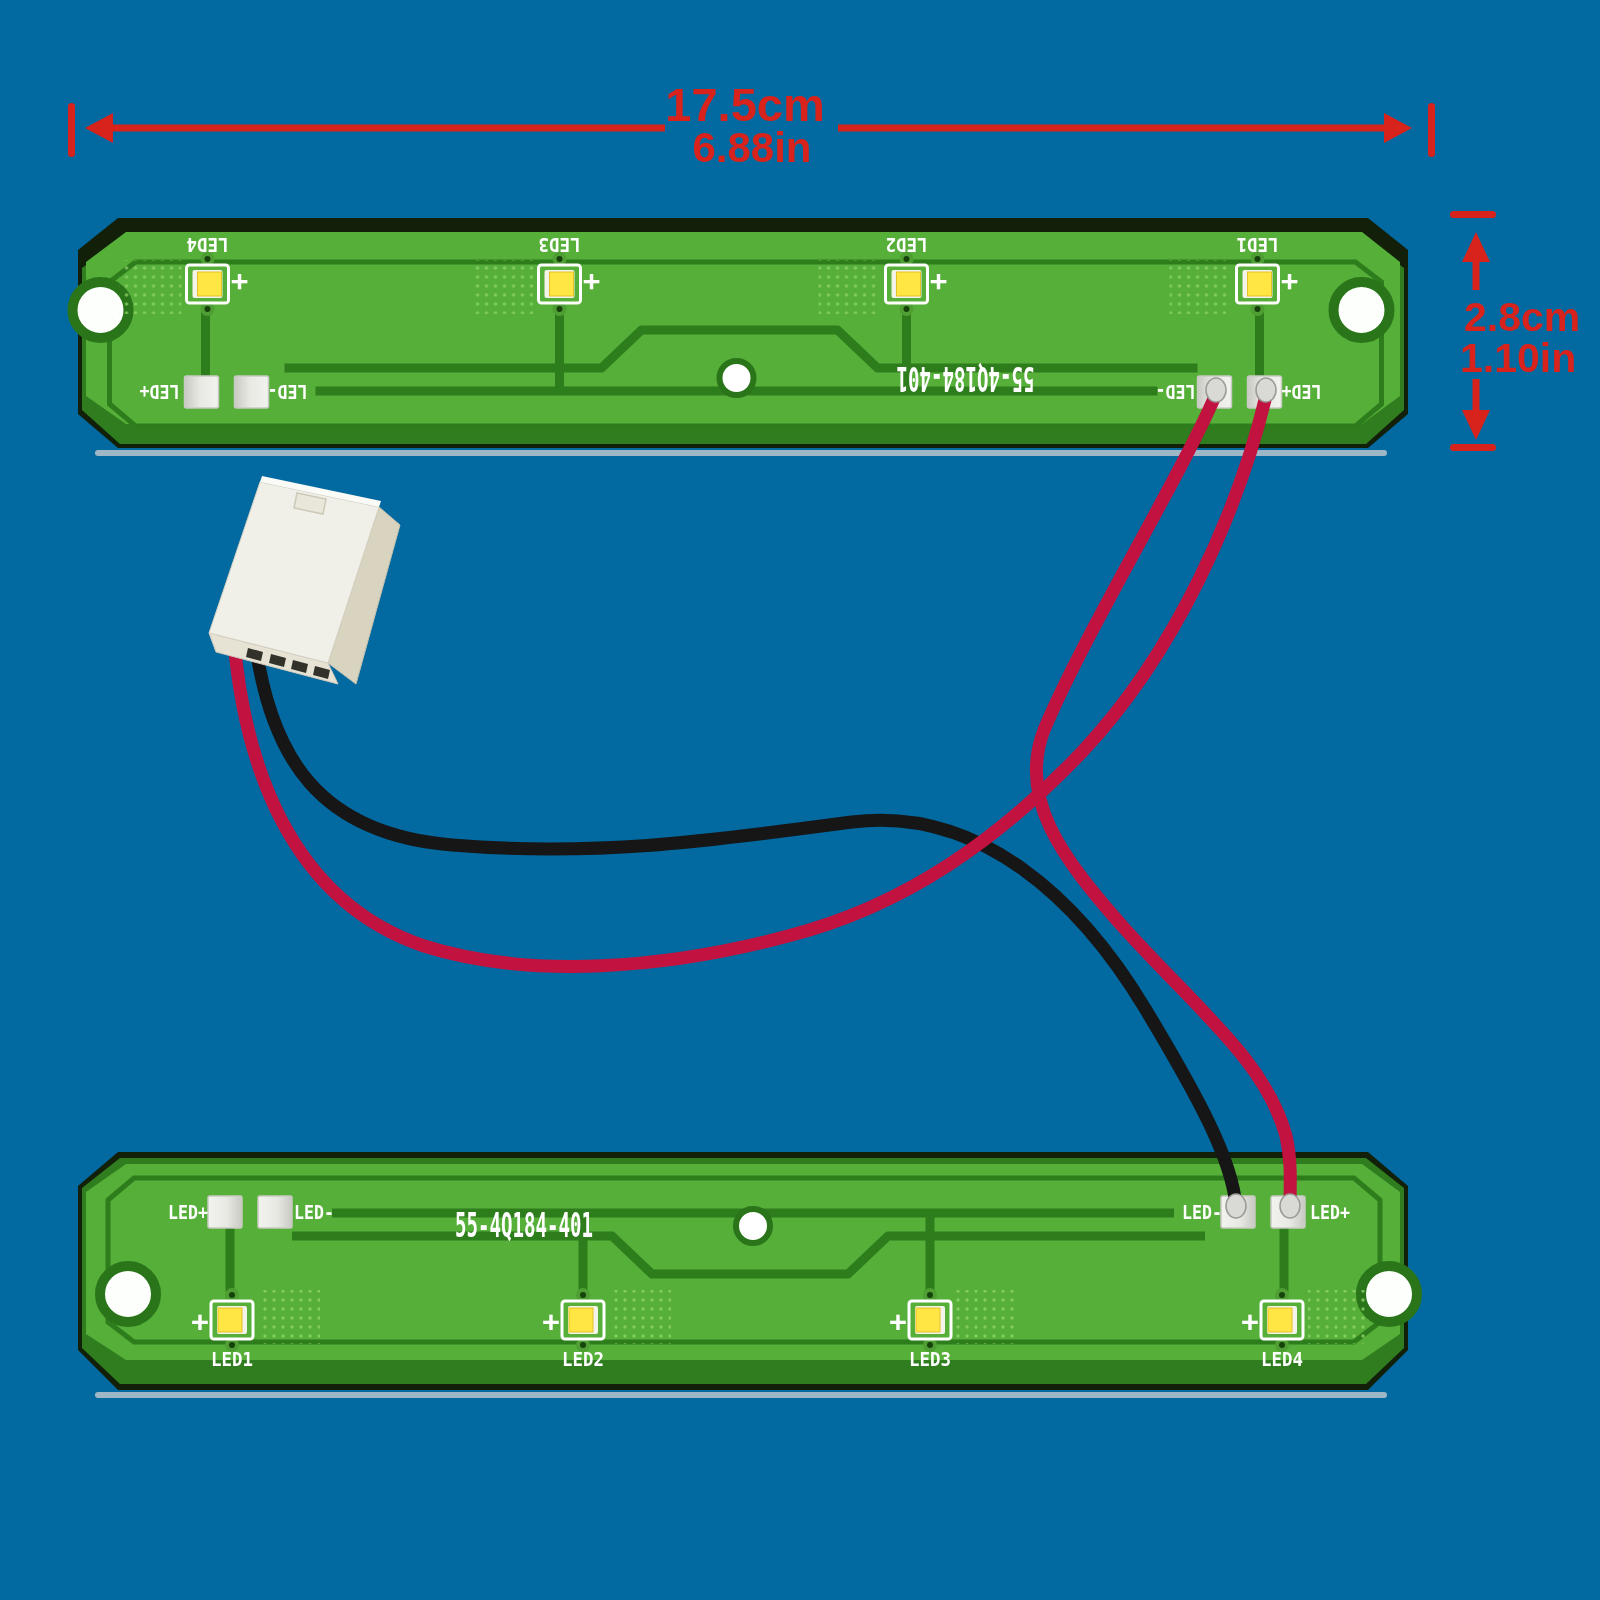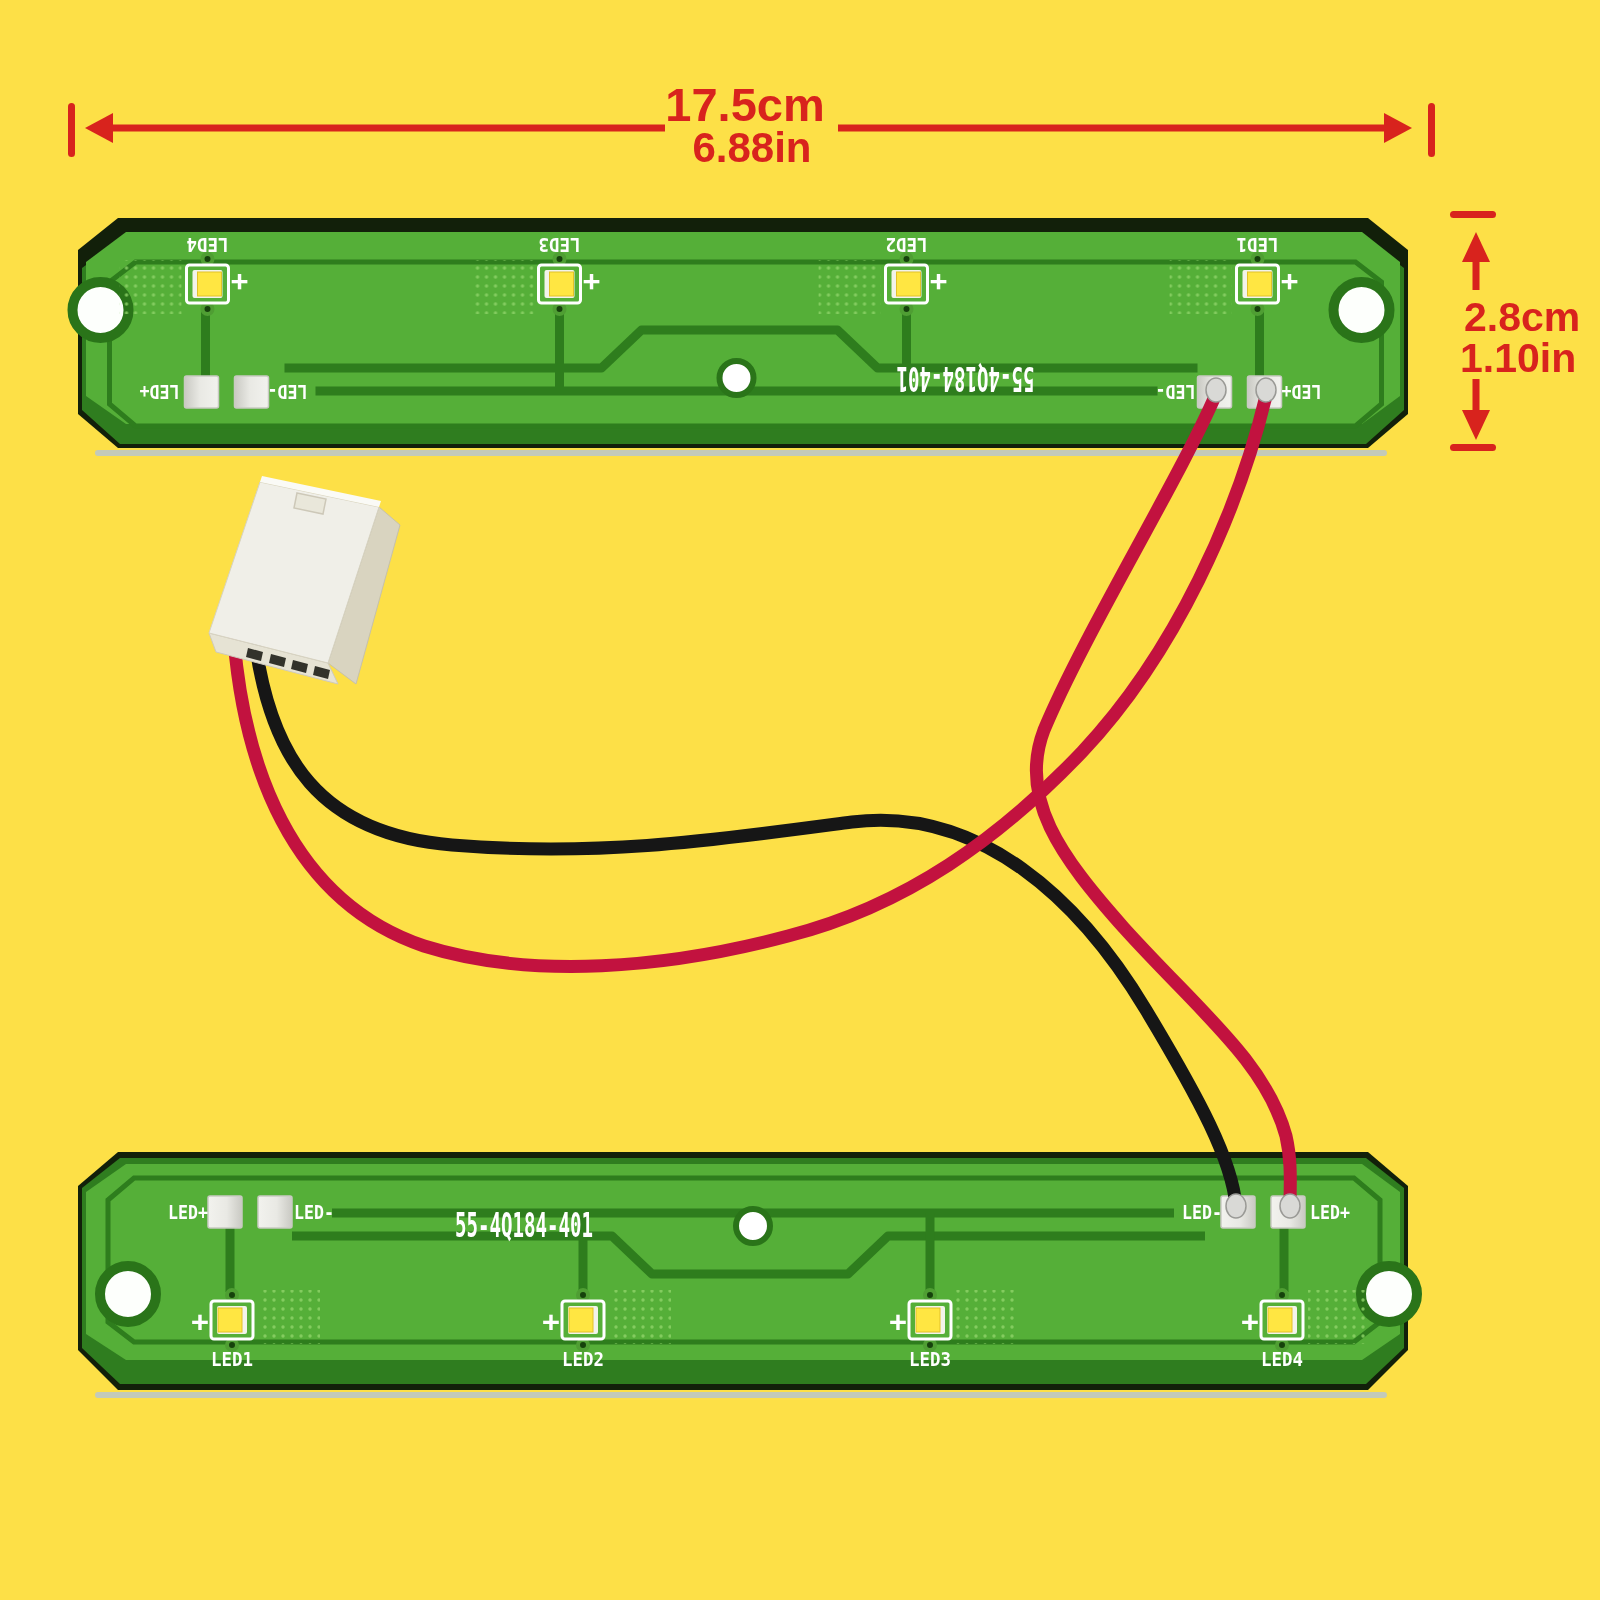--- a/index.html
+++ b/index.html
@@ -1,16 +1,16 @@
 <!DOCTYPE html>
 <html><head>
 <meta charset="utf-8">
 <style>
   html,body{margin:0;padding:0;background:#ffffff;}
-  .stage{width:1600px;height:1600px;position:relative;background:#fde047;overflow:hidden;}
+  .stage{width:1600px;height:1600px;position:relative;background:#0369a1;overflow:hidden;}
   svg{display:block;}
   text{font-family:"DejaVu Sans Mono","Liberation Mono",monospace;}
   .silk{fill:#ffffff;font-weight:bold;}
   .dimtext{font-family:"Liberation Sans","DejaVu Sans",sans-serif;font-weight:bold;}
   .inset{fill:none;stroke:#2e7d1d;stroke-width:5;}
   .trace{fill:none;stroke:#2e7d1d;stroke-width:9;stroke-linejoin:round;}
   .padrect{stroke:#c9cac2;stroke-width:1.5;}
   .ledframe{fill:none;stroke:#ffffff;stroke-width:3;}
   .wire{fill:none;stroke-linecap:round;}
 </style>

